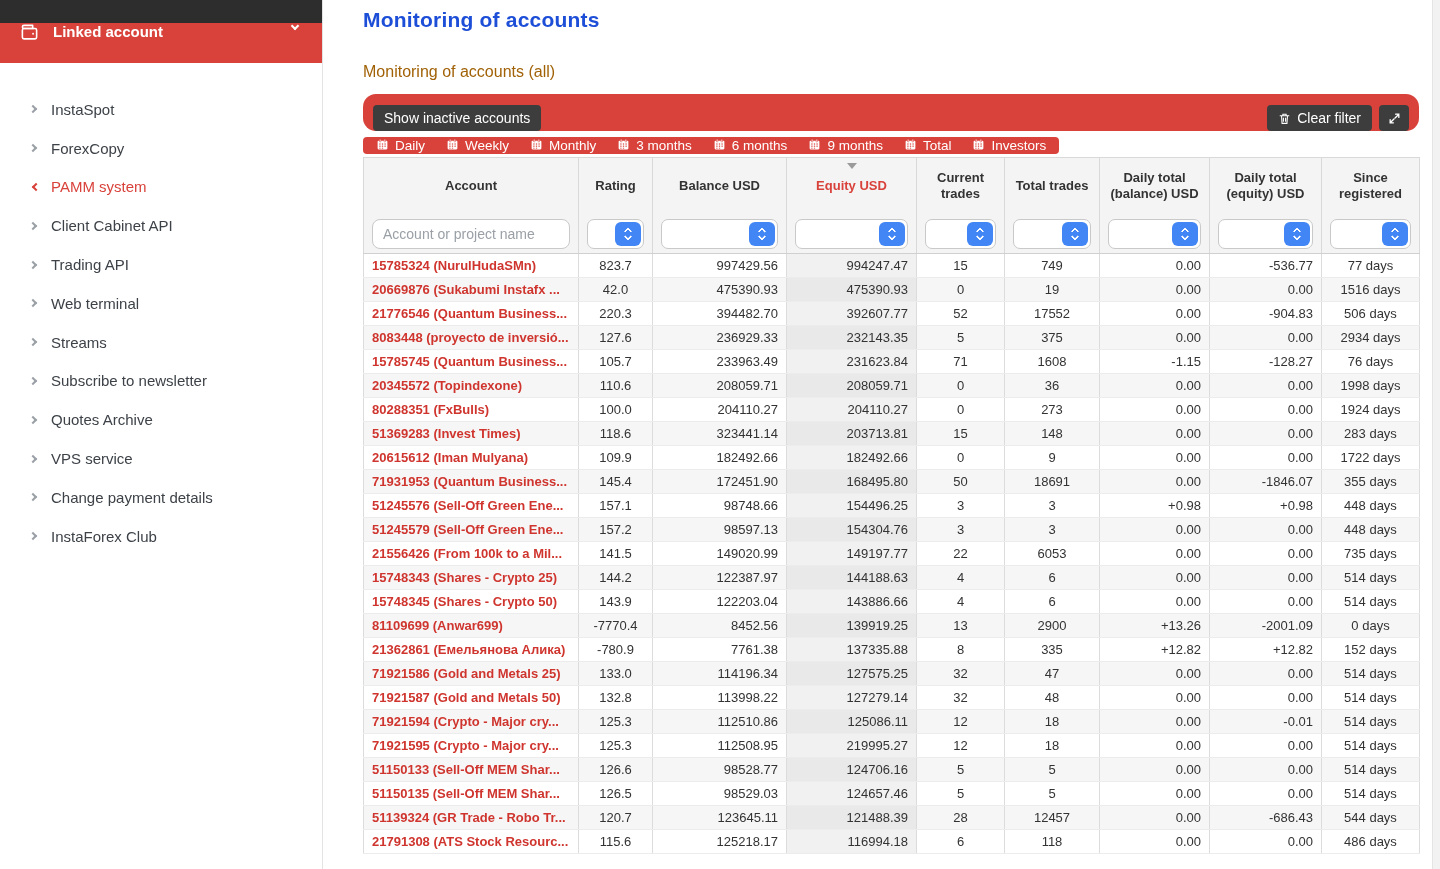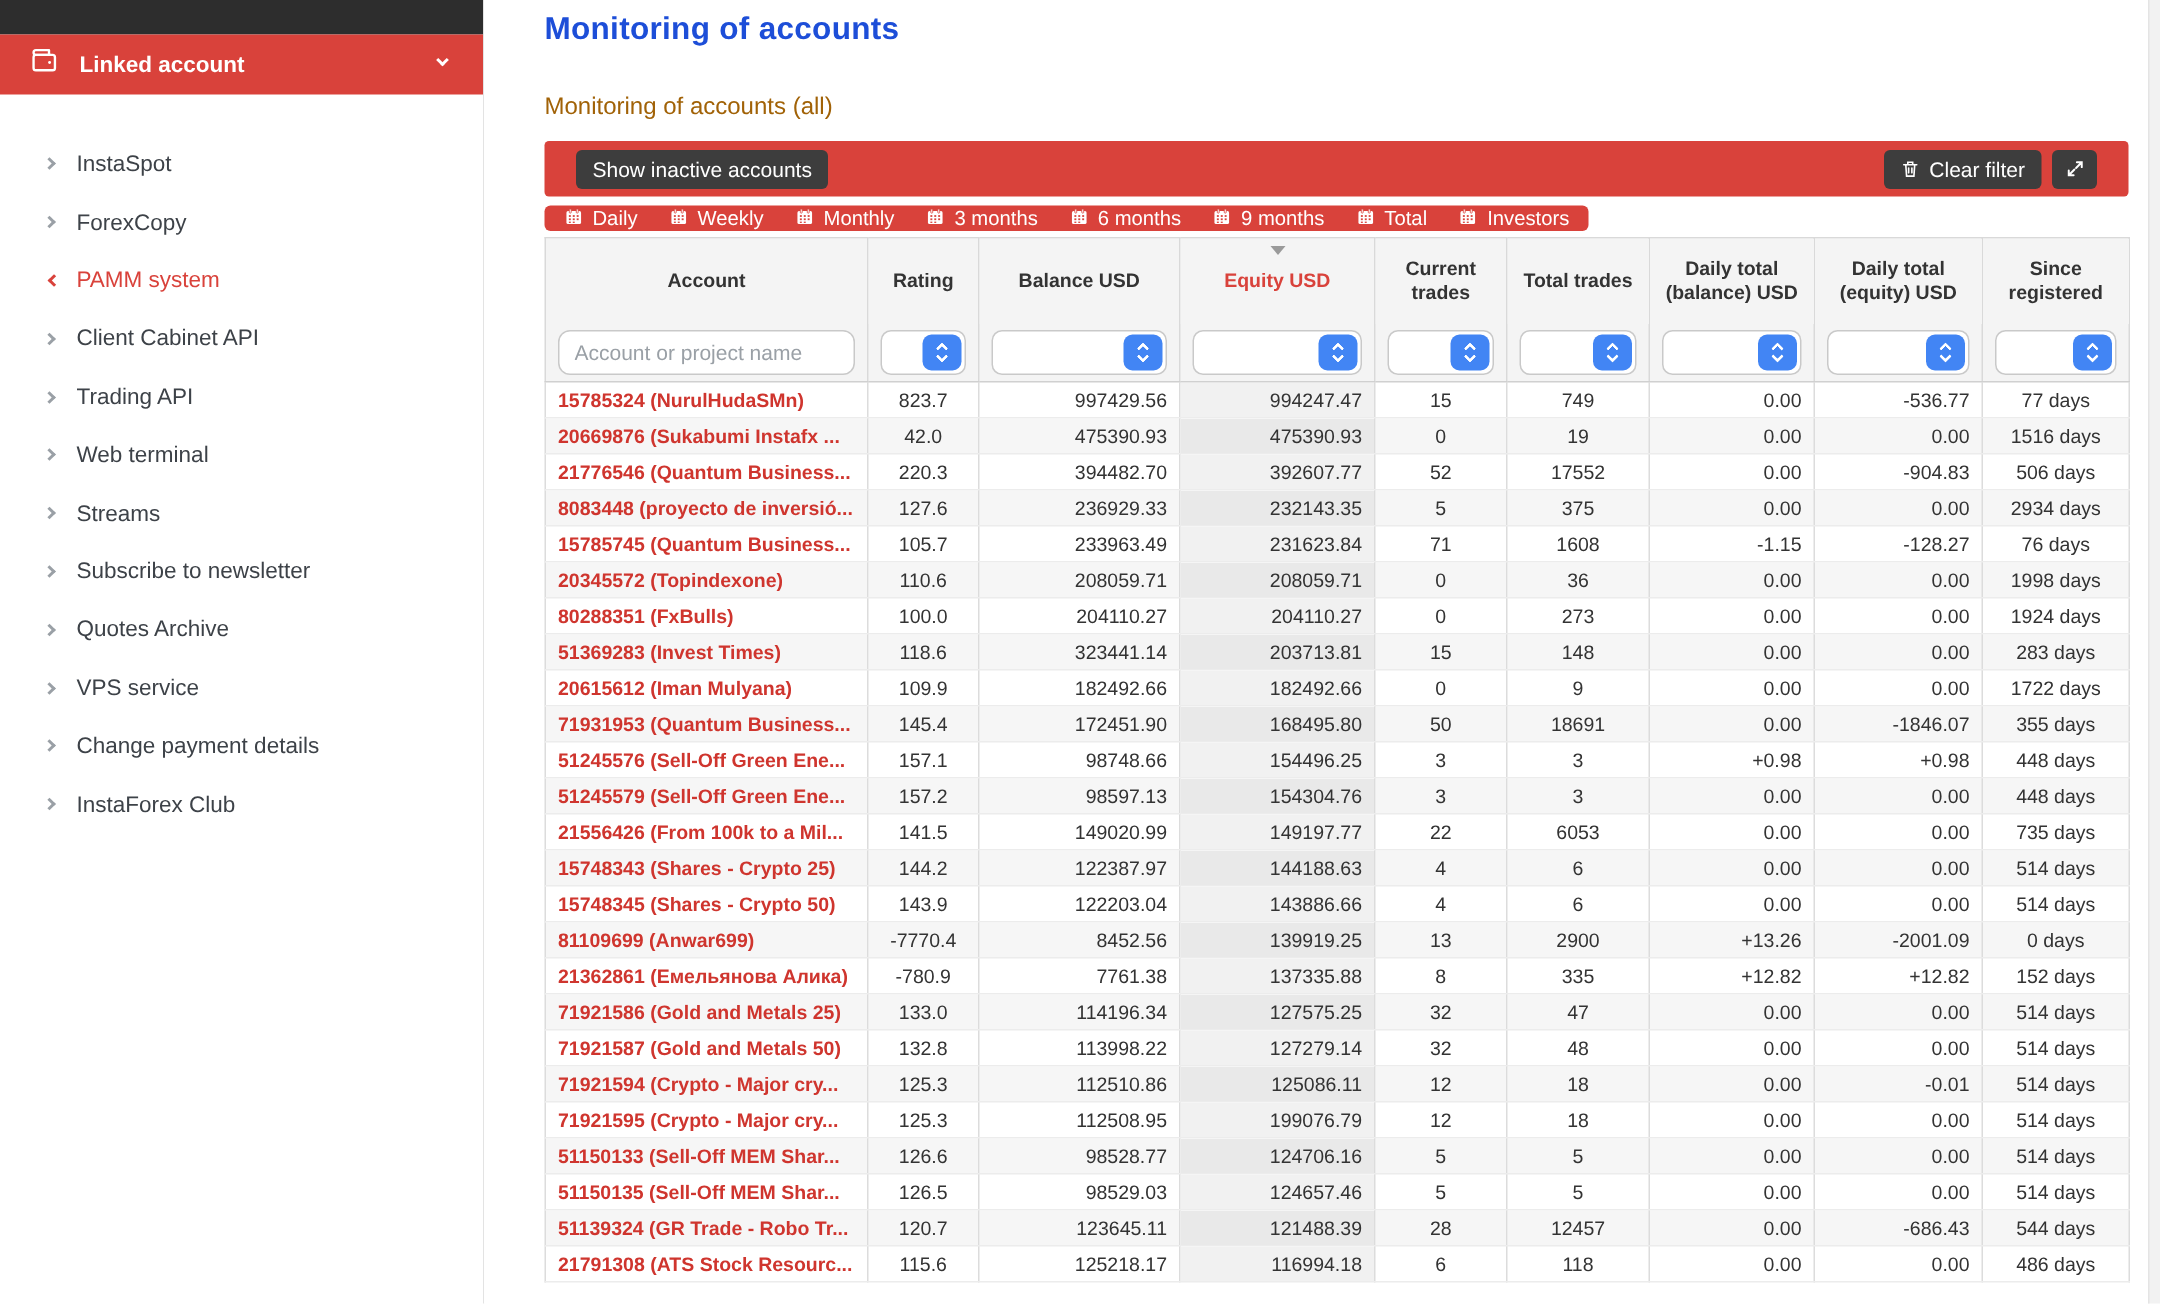--- a/index.html
+++ b/index.html
@@ -4,21 +4,21 @@
 <style>
   * { margin:0; padding:0; box-sizing:border-box; }
   html,body { width:1440px; height:869px; overflow:hidden; background:#fff;
     font-family:"Liberation Sans", sans-serif; color:#3d4248; }
 
   
   .sidebar { position:absolute; left:0; top:0; width:323px; height:869px;
     background:#fff; border-right:1px solid #e3e3e3; }
   .topstrip { height:23px; background:#2d2d2d; }
   .linked-header { height:40px; background:var(--red); color:#fff;
-    display:flex; align-items:center; padding:0 20px; gap:14px; cursor:pointer; }
+    display:flex; padding:0 20px; gap:14px; cursor:pointer; }
   .linked-header .lbl { font-size:15px; font-weight:bold; flex:1; }
   .menu { padding-top:14px; }
   .side-item { display:flex; align-items:center; height:38.8px; padding:0 22px;
     font-size:15px; color:#3d4248; cursor:pointer; }
   .side-item .ic { width:20px; height:20px; margin-right:9px; display:flex;
     align-items:center; justify-content:center; flex:none; }
   .side-item .ic svg { width:19px; height:19px; }
   .side-item.sub { padding-left:30px; }
   .side-item.sub .ic { width:12px; margin-right:9px; }
   .side-item .lbl { flex:1; white-space:nowrap; }
@@ -35,22 +35,22 @@
   .chevbox.small i { width:6px; height:6px; border-width:2px; }
 
   
   .main { position:absolute; left:323px; top:0; width:1117px; height:869px;
     padding:8px 21px 0 40px; background:#fff; }
   .page-title { font-size:21px; font-weight:bold; color:#1d4ed8; letter-spacing:.2px; }
   .page-subtitle { font-size:16px; color:#a16207; margin-top:31px; }
 
   :root { --red:#d9423b; --dark:#3d3d3d; --blue:#4285f4; --link:#cf352e; }
 
-  .toolbar { margin-top:13px; height:37px; background:var(--red); border-radius:3px;
-    display:flex; align-items:center; padding:0 21px; }
+  .toolbar { margin-top:13px; height:37px; background:var(--red); border-radius:13px;
+    display:flex; align-items:flex-end; padding:0 10px; }
   .btn-dark { background:var(--dark); color:#fff; border:none; border-radius:4px;
     font-family:inherit; font-size:14px; padding:0 11px; height:26px;
     display:inline-flex; align-items:center; gap:6px; cursor:pointer; }
   .toolbar .spacer { flex:1; }
   .btn-dark svg { width:13px; height:13px; }
   .btn-expand { width:30px; justify-content:center; padding:0; margin-left:7px; }
 
   .tabsbar { margin-top:6px; height:17px; background:var(--red); border-radius:4px;
     display:inline-flex; align-items:center; padding:0 13px; gap:21px; }
   .tab { display:inline-flex; align-items:center; gap:6px; background:none; border:none;
@@ -799,21 +799,21 @@
           <td class="ac">12</td>
           <td class="ac">18</td>
           <td class="ar">0.00</td>
           <td class="ar">-0.01</td>
           <td class="ac">514 days</td>
         </tr>
         <tr>
           <td class="al"><a class="acct">71921595 (Crypto - Major cry...</a></td>
           <td class="ac">125.3</td>
           <td class="ar">112508.95</td>
-          <td class="ar col-equity">199076.79</td>
+          <td class="ar col-equity">219995.27</td>
           <td class="ac">12</td>
           <td class="ac">18</td>
           <td class="ar">0.00</td>
           <td class="ar">0.00</td>
           <td class="ac">514 days</td>
         </tr>
         <tr>
           <td class="al"><a class="acct">51150133 (Sell-Off MEM Shar...</a></td>
           <td class="ac">126.6</td>
           <td class="ar">98528.77</td>

